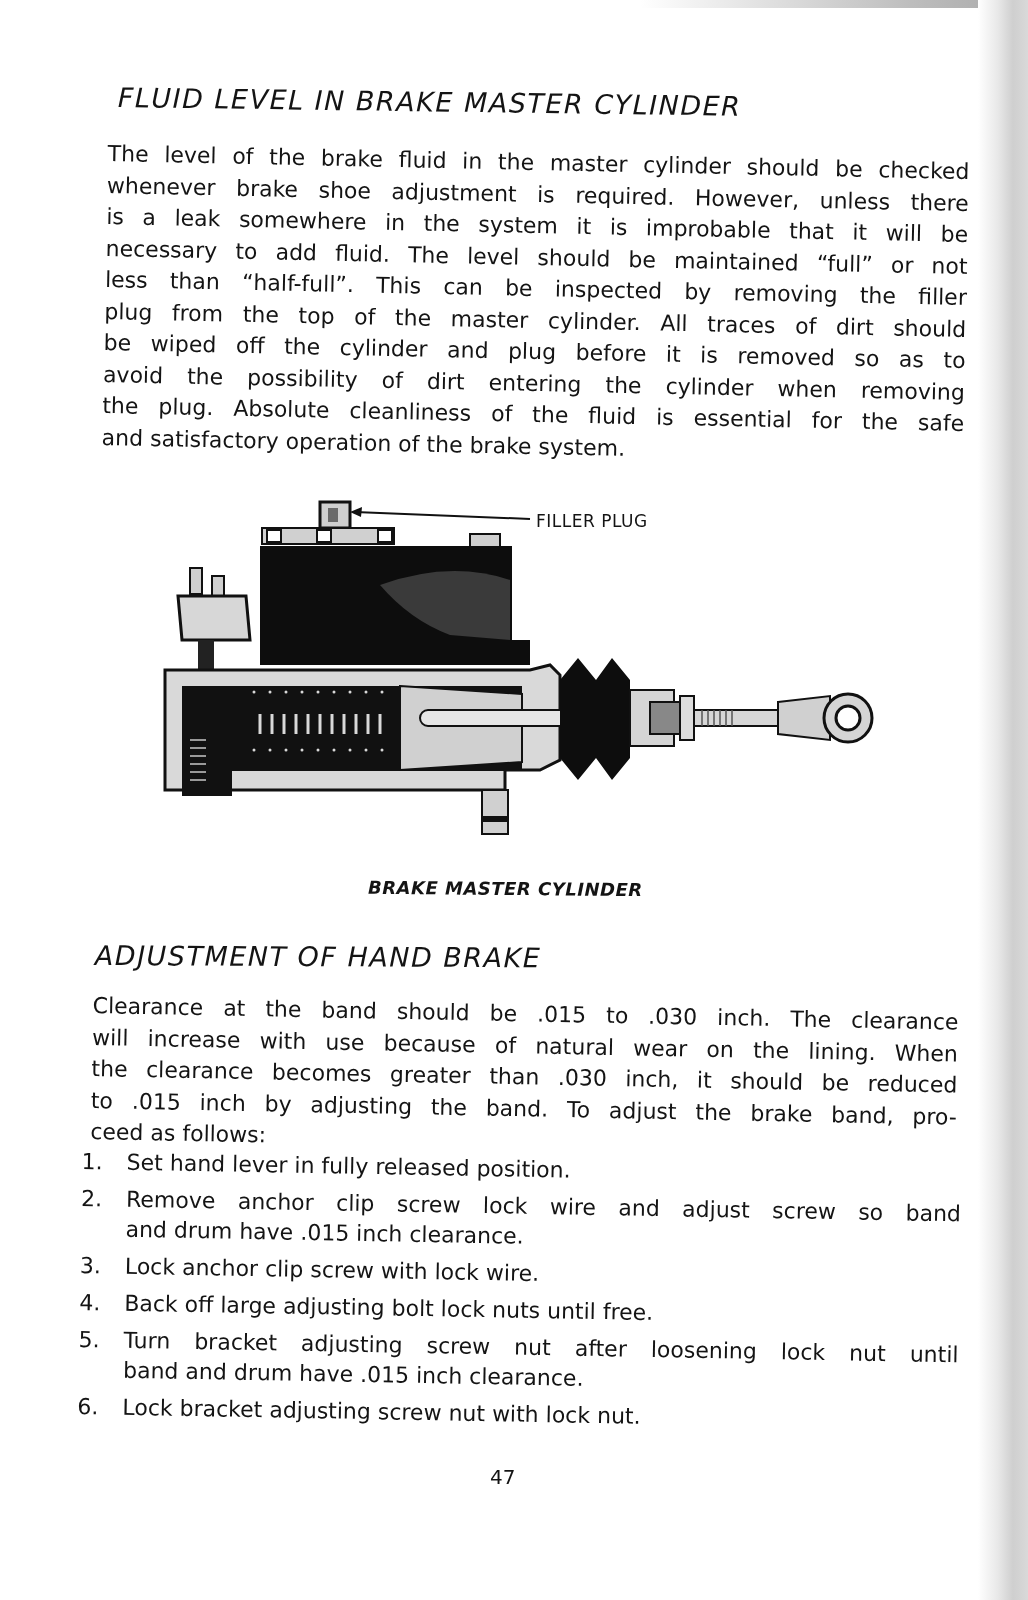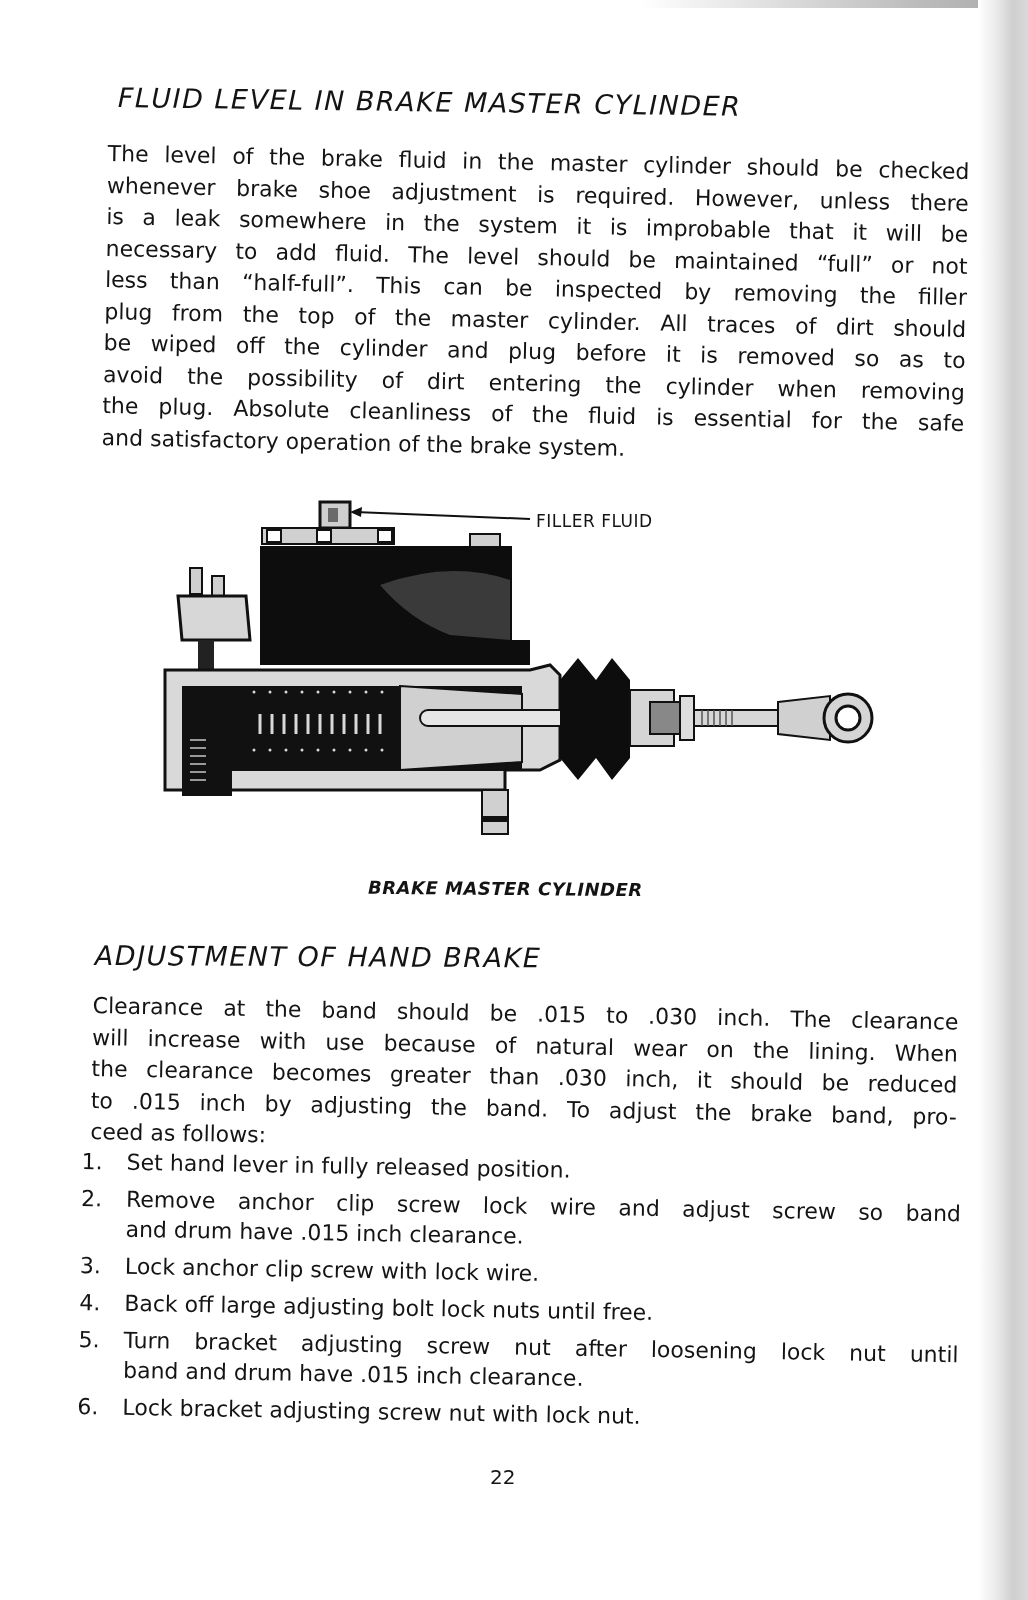--- a/index.html
+++ b/index.html
@@ -164,21 +164,21 @@
       <line x1="576" y1="220" x2="576" y2="236"></line>
         <line x1="582" y1="220" x2="582" y2="236"></line>
     </g>
 
     <path d="M628 212 L680 206 L680 250 L628 244 Z" fill="#d0d0d0" stroke="#111" stroke-width="2"></path>
     <circle cx="698" cy="228" r="24" fill="#d5d5d5" stroke="#111" stroke-width="3"></circle>
     <circle cx="698" cy="228" r="12" fill="#ffffff" stroke="#111" stroke-width="3"></circle>
   </svg>
 </div>
 
-<div class="fig-label">FILLER FLUID</div>
+<div class="fig-label">FILLER PLUG</div>
 <div class="caption">BRAKE MASTER CYLINDER</div>
 
 <h2 id="h2" class="heading">ADJUSTMENT OF HAND BRAKE</h2>
 
 <p id="p2" class="para">
   <span class="line">Clearance at the band should be .015 to .030 inch. The clearance</span>
   <span class="line">will increase with use because of natural wear on the lining. When</span>
   <span class="line">the clearance becomes greater than .030 inch, it should be reduced</span>
   <span class="line">to .015 inch by adjusting the band. To adjust the brake band, pro-</span>
   <span class="line last">ceed as follows:</span>
@@ -218,13 +218,13 @@
     </span>
   </li>
   <li>
     <span class="num">6.</span>
     <span class="txt">
       <span class="line last">Lock bracket adjusting screw nut with lock nut.</span>
     </span>
   </li>
 </ol>
 
-<div class="page-number">22</div>
+<div class="page-number">47</div>
 
 </body></html>

